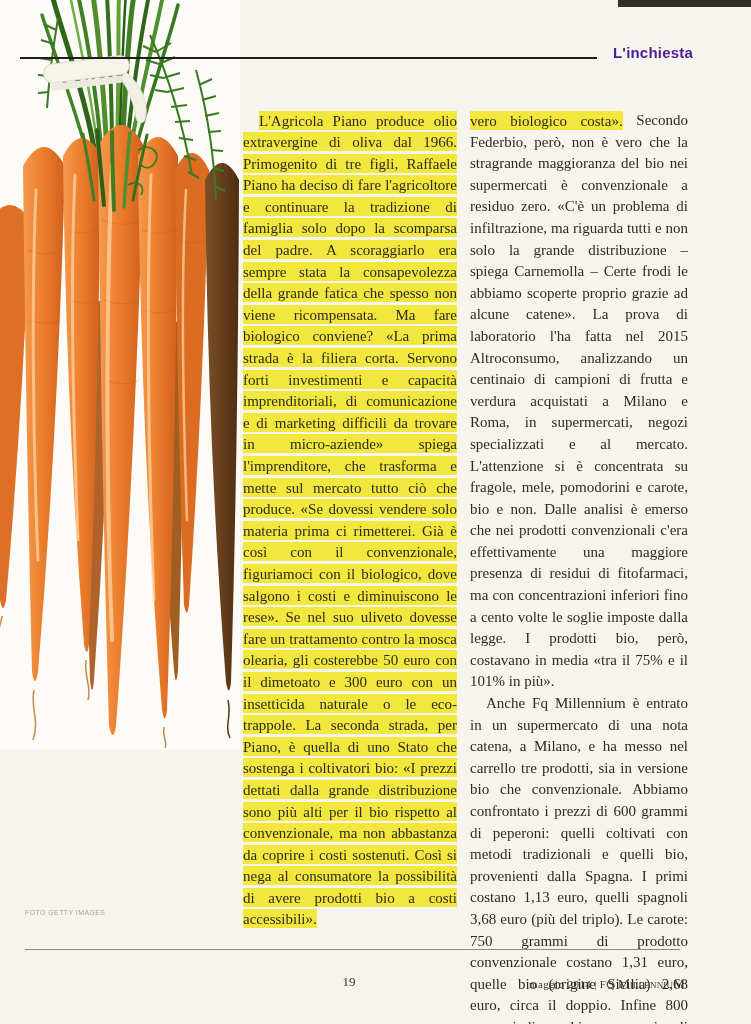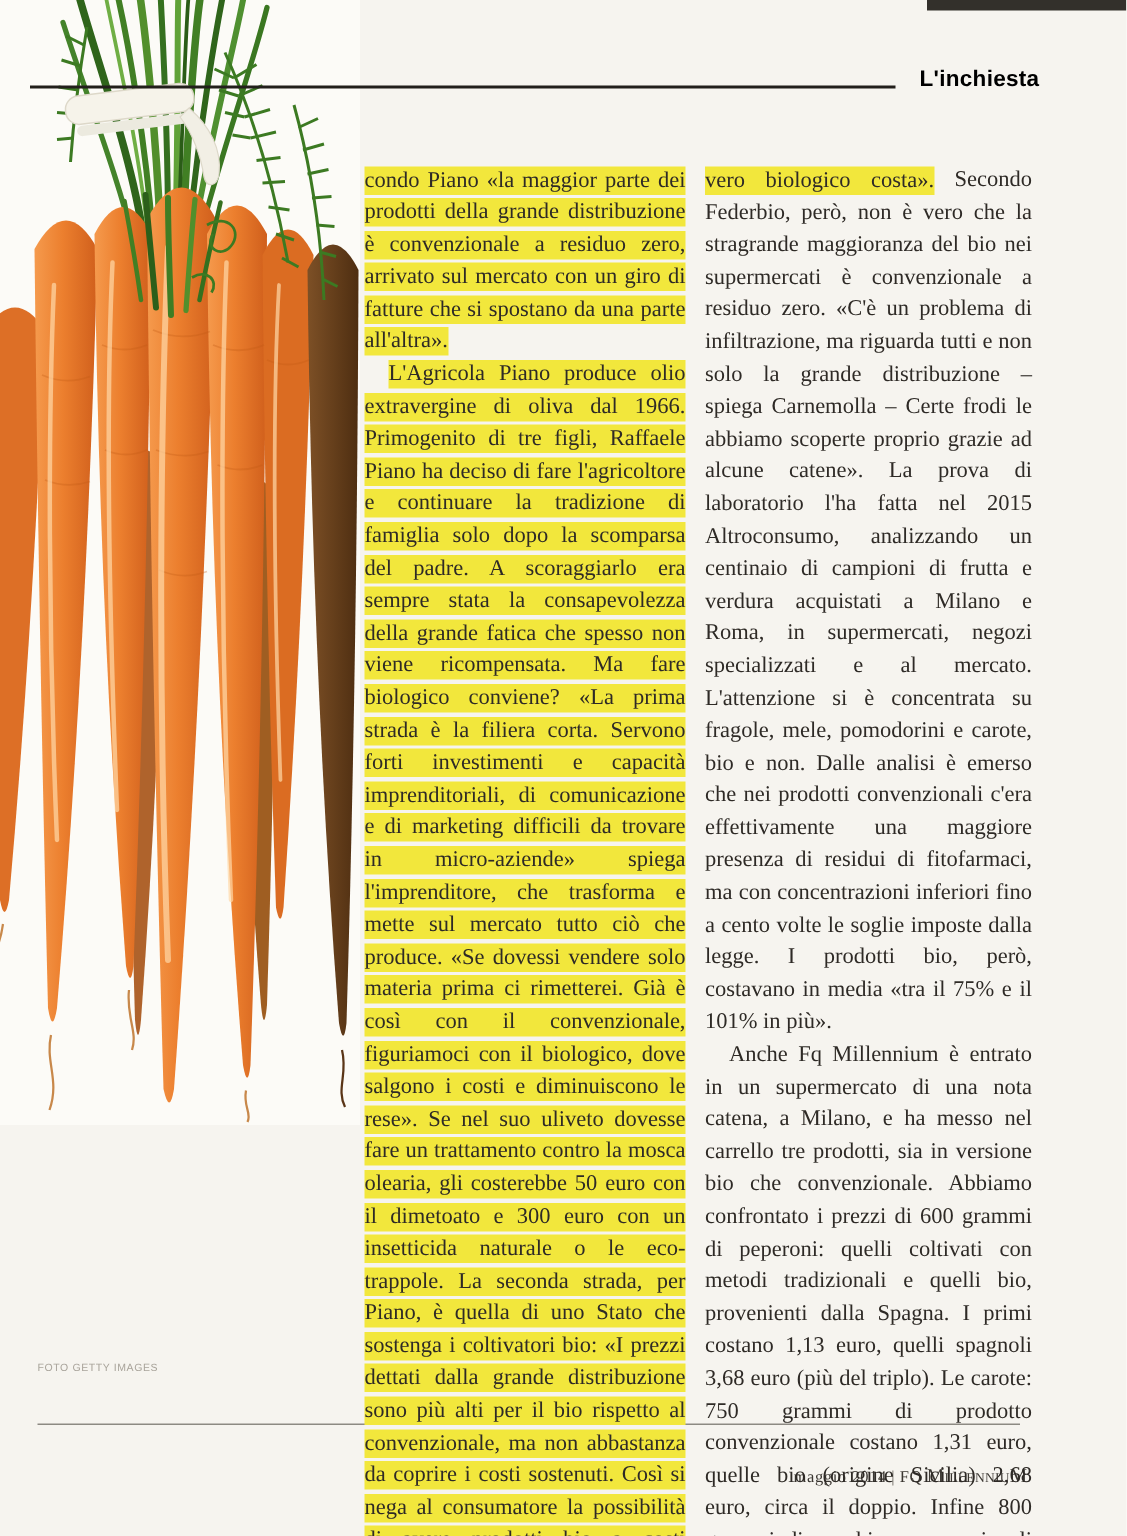--- a/index.html
+++ b/index.html
@@ -17,21 +17,21 @@
     position:absolute; left:0; top:0; width:240px; height:750px;
     background:#fcfbf7;
   }
   .header-rule{
     position:absolute; left:20px; top:57px; width:577px; height:1.5px;
     background:#221f1b; z-index:4;
   }
   .header-label{
     position:absolute; left:613px; top:44px;
     font-family:"Liberation Sans", sans-serif;
-    font-weight:bold; font-size:15px; color:#000000; letter-spacing:.2px;
+    font-weight:bold; font-size:15px; color:#4c1d95; letter-spacing:.2px;
     z-index:4;
   }
   .col{ position:absolute; top:110px; z-index:3; }
   .col1{ left:243px; width:214px; }
   .col2{ left:470px; width:218px; }
   .para{
     margin:0; text-align:justify;
     font-size:15px; line-height:21.6px; color:#2e2a26;
     hyphens:auto; -webkit-hyphens:auto;
   }
@@ -171,21 +171,20 @@
         </g>
         <path d="M126,72 C140,84 148,100 146,116 C145,124 138,126 136,118 C134,104 128,88 120,78 Z" fill="#f2efe5" stroke="#ddd8c9" stroke-width="0.8"></path>
       </g>
     </svg>
   </div>
 
   <div class="header-rule"></div>
   <div class="header-label">L'inchiesta</div>
 
   <div class="col col1">
-      <p class="para"><span class="hl">condo Piano «la maggior parte dei prodotti della grande distribuzione è convenzionale a residuo zero, arrivato sul mercato con un giro di fatture che si spostano da una parte all'altra».</span></p>
       <p class="para indent"><span class="hl">L'Agricola Piano produce olio extravergine di oliva dal 1966. Primogenito di tre figli, Raffaele Piano ha deciso di fare l'agricoltore e continuare la tradizione di famiglia solo dopo la scomparsa del padre. A scoraggiarlo era sempre stata la consapevolezza della grande fatica che spesso non viene ricompensata. Ma fare biologico conviene? «La prima strada è la filiera corta. Servono forti investimenti e capacità imprenditoriali, di comunicazione e di marketing difficili da trovare in micro-aziende» spiega l'imprenditore, che trasforma e mette sul mercato tutto ciò che produce. «Se dovessi vendere solo materia prima ci rimetterei. Già è così con il convenzionale, figuriamoci con il biologico, dove salgono i costi e diminuiscono le rese». Se nel suo uliveto dovesse fare un trattamento contro la mosca olearia, gli costerebbe 50 euro con il dimetoato e 300 euro con un insetticida naturale o le eco-trappole. La seconda strada, per Piano, è quella di uno Stato che sostenga i coltivatori bio: «I prezzi dettati dalla grande distribuzione sono più alti per il bio rispetto al convenzionale, ma non abbastanza da coprire i costi sostenuti. Così si nega al consumatore la possibilità di avere prodotti bio a costi accessibili».</span></p>
     </div>
   <div class="col col2">
       <p class="para"><span class="hl">vero biologico costa».</span><span> Secondo Federbio, però, non è vero che la stragrande maggioranza del bio nei supermercati è convenzionale a residuo zero. «C'è un problema di infiltrazione, ma riguarda tutti e non solo la grande distribuzione – spiega Carnemolla – Certe frodi le abbiamo scoperte proprio grazie ad alcune catene». La prova di laboratorio l'ha fatta nel 2015 </span><span class="it">Altroconsumo</span><span>, analizzando un centinaio di campioni di frutta e verdura acquistati a Milano e Roma, in supermercati, negozi specializzati e al mercato. L'attenzione si è concentrata su fragole, mele, pomodorini e carote, bio e non. Dalle analisi è emerso che nei prodotti convenzionali c'era effettivamente una maggiore presenza di residui di fitofarmaci, ma con concentrazioni inferiori fino a cento volte le soglie imposte dalla legge. I prodotti bio, però, costavano in media «tra il 75% e il 101% in più».</span></p>
       <p class="para indent"><span>Anche </span><span class="it">Fq Millennium</span><span> è entrato in un supermercato di una nota catena, a Milano, e ha messo nel carrello tre prodotti, sia in versione bio che convenzionale. Abbiamo confrontato i prezzi di 600 grammi di peperoni: quelli coltivati con metodi tradizionali e quelli bio, provenienti dalla Spagna. I primi costano 1,13 euro, quelli spagnoli 3,68 euro (più del triplo). Le carote: 750 grammi di prodotto convenzionale costano 1,31 euro, quelle bio (origine Sicilia) 2,68 euro, circa il doppio. Infine 800 grammi di zucchine convenzionali 1,40 euro, biologiche (Sicilia) 5,96 (quattro volte di più).</span></p>
     </div>
 
   <div class="photo-credit">FOTO GETTY IMAGES</div>
 
   <div class="footer-rule"></div>

